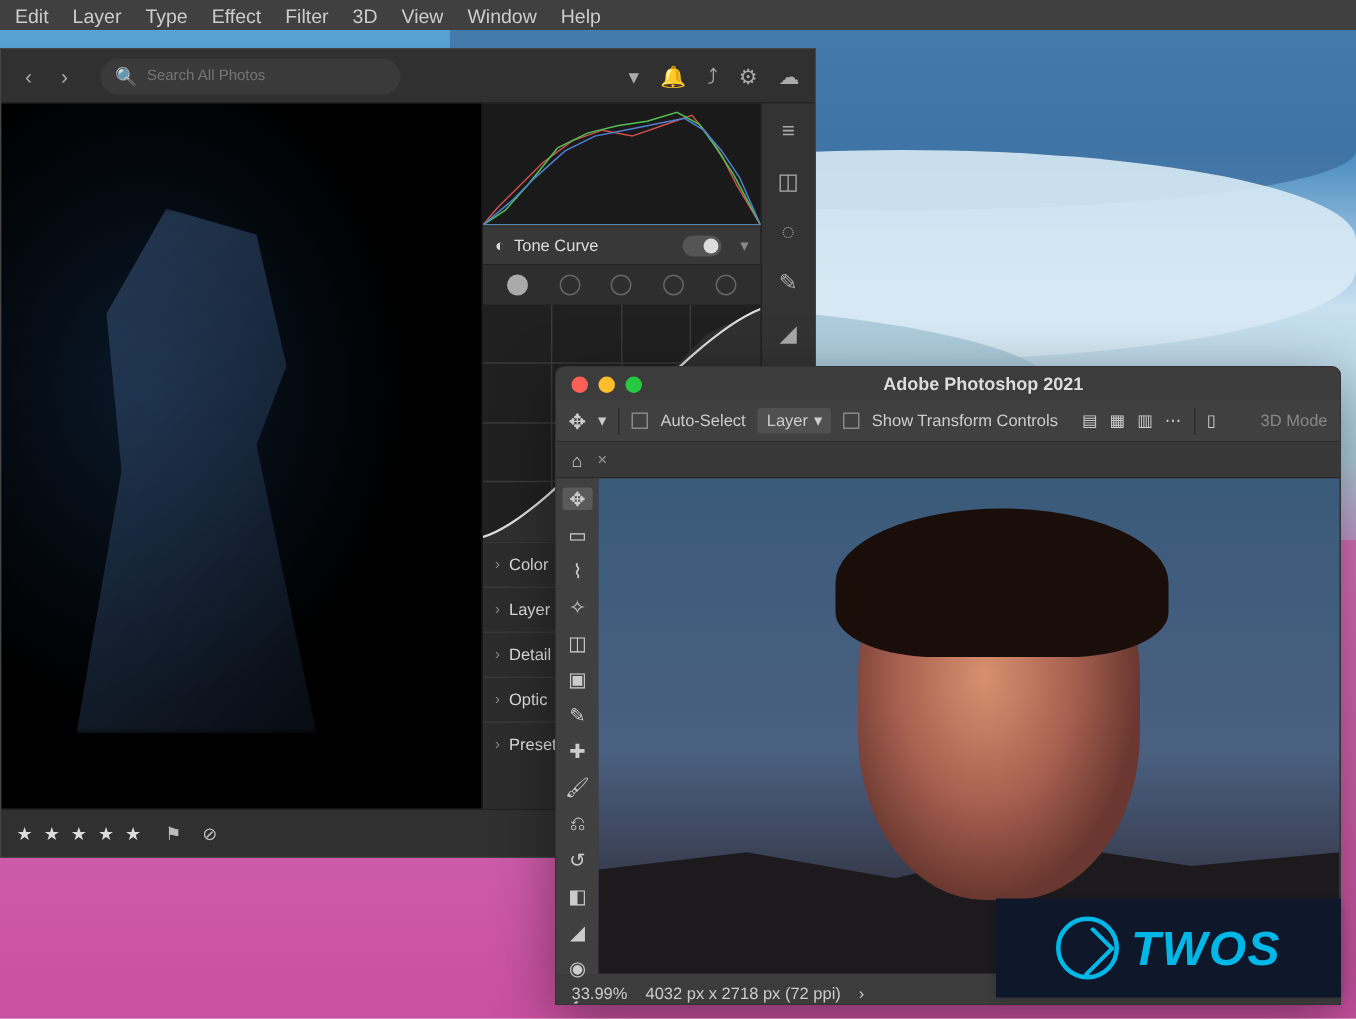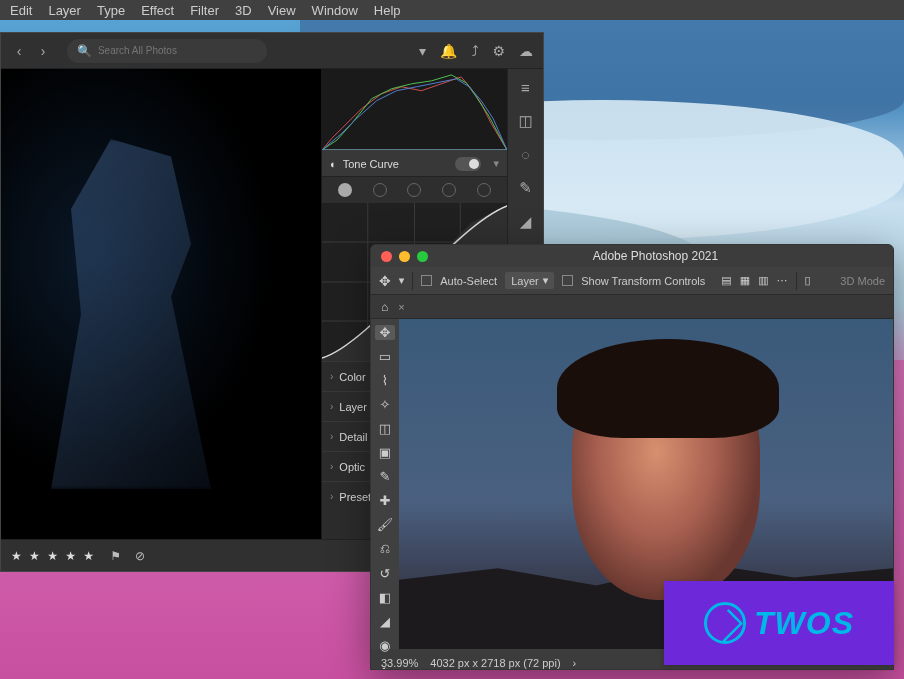--- a/index.html
+++ b/index.html
@@ -152,21 +152,21 @@
 }
 .ps-titlebar {
   height: 22px;
   background: #3c3c3c;
   display: flex; align-items: center;
   padding: 0 10px;
 }
 .traffic { display: flex; gap: 7px; }
 .traffic span { width: 11px; height: 11px; border-radius: 50%; }
 .tl-close { background: #ff5f56; } .tl-min { background: #ffbd2e; } .tl-max { background: #27c93f; }
-.ps-title { margin: 0 auto; font-size: 12px; color: #ddd; font-weight: 400; }
+.ps-title { margin: 0 auto; font-size: 12px; color: #ddd; font-weight: 700; }
 
 .ps-options {
   height: 28px; background: #404040;
   display: flex; align-items: center;
   padding: 0 8px; gap: 8px;
   border-bottom: 1px solid #2a2a2a;
   font-size: 11px; color: #ccc;
 }
 .ps-options .drop { display:flex; align-items:center; gap:4px; padding:2px 6px; background:#505050; border-radius:2px; }
 .ps-options .chk { width:11px; height:11px; border:1px solid #888; display:inline-block; }
@@ -216,22 +216,22 @@
   height: 20px; background: #3c3c3c;
   display: flex; align-items: flex-end;
   padding: 0 10px; gap: 12px;
   font-size: 11px; color: #ccc;
 }
 
 
 .watermark {
   position: absolute;
   bottom: 14px; right: 10px;
-  background: #6d28d9;
-  width: 230px; height: 84px;
+  background: #0f172a;
+  width: 230px; height: 66px;
   display: flex; align-items: center; justify-content: center;
   gap: 8px;
   box-shadow: 0 2px 6px rgba(0,0,0,0.2);
 }
 .watermark .logo-ico {
   width: 42px; height: 42px; border: 3px solid #00b8e8; border-radius: 50%;
   position: relative;
 }
 .watermark .logo-ico::before {
   content: ''; position: absolute; left: 9px; top: 7px; width: 18px; height: 24px;

